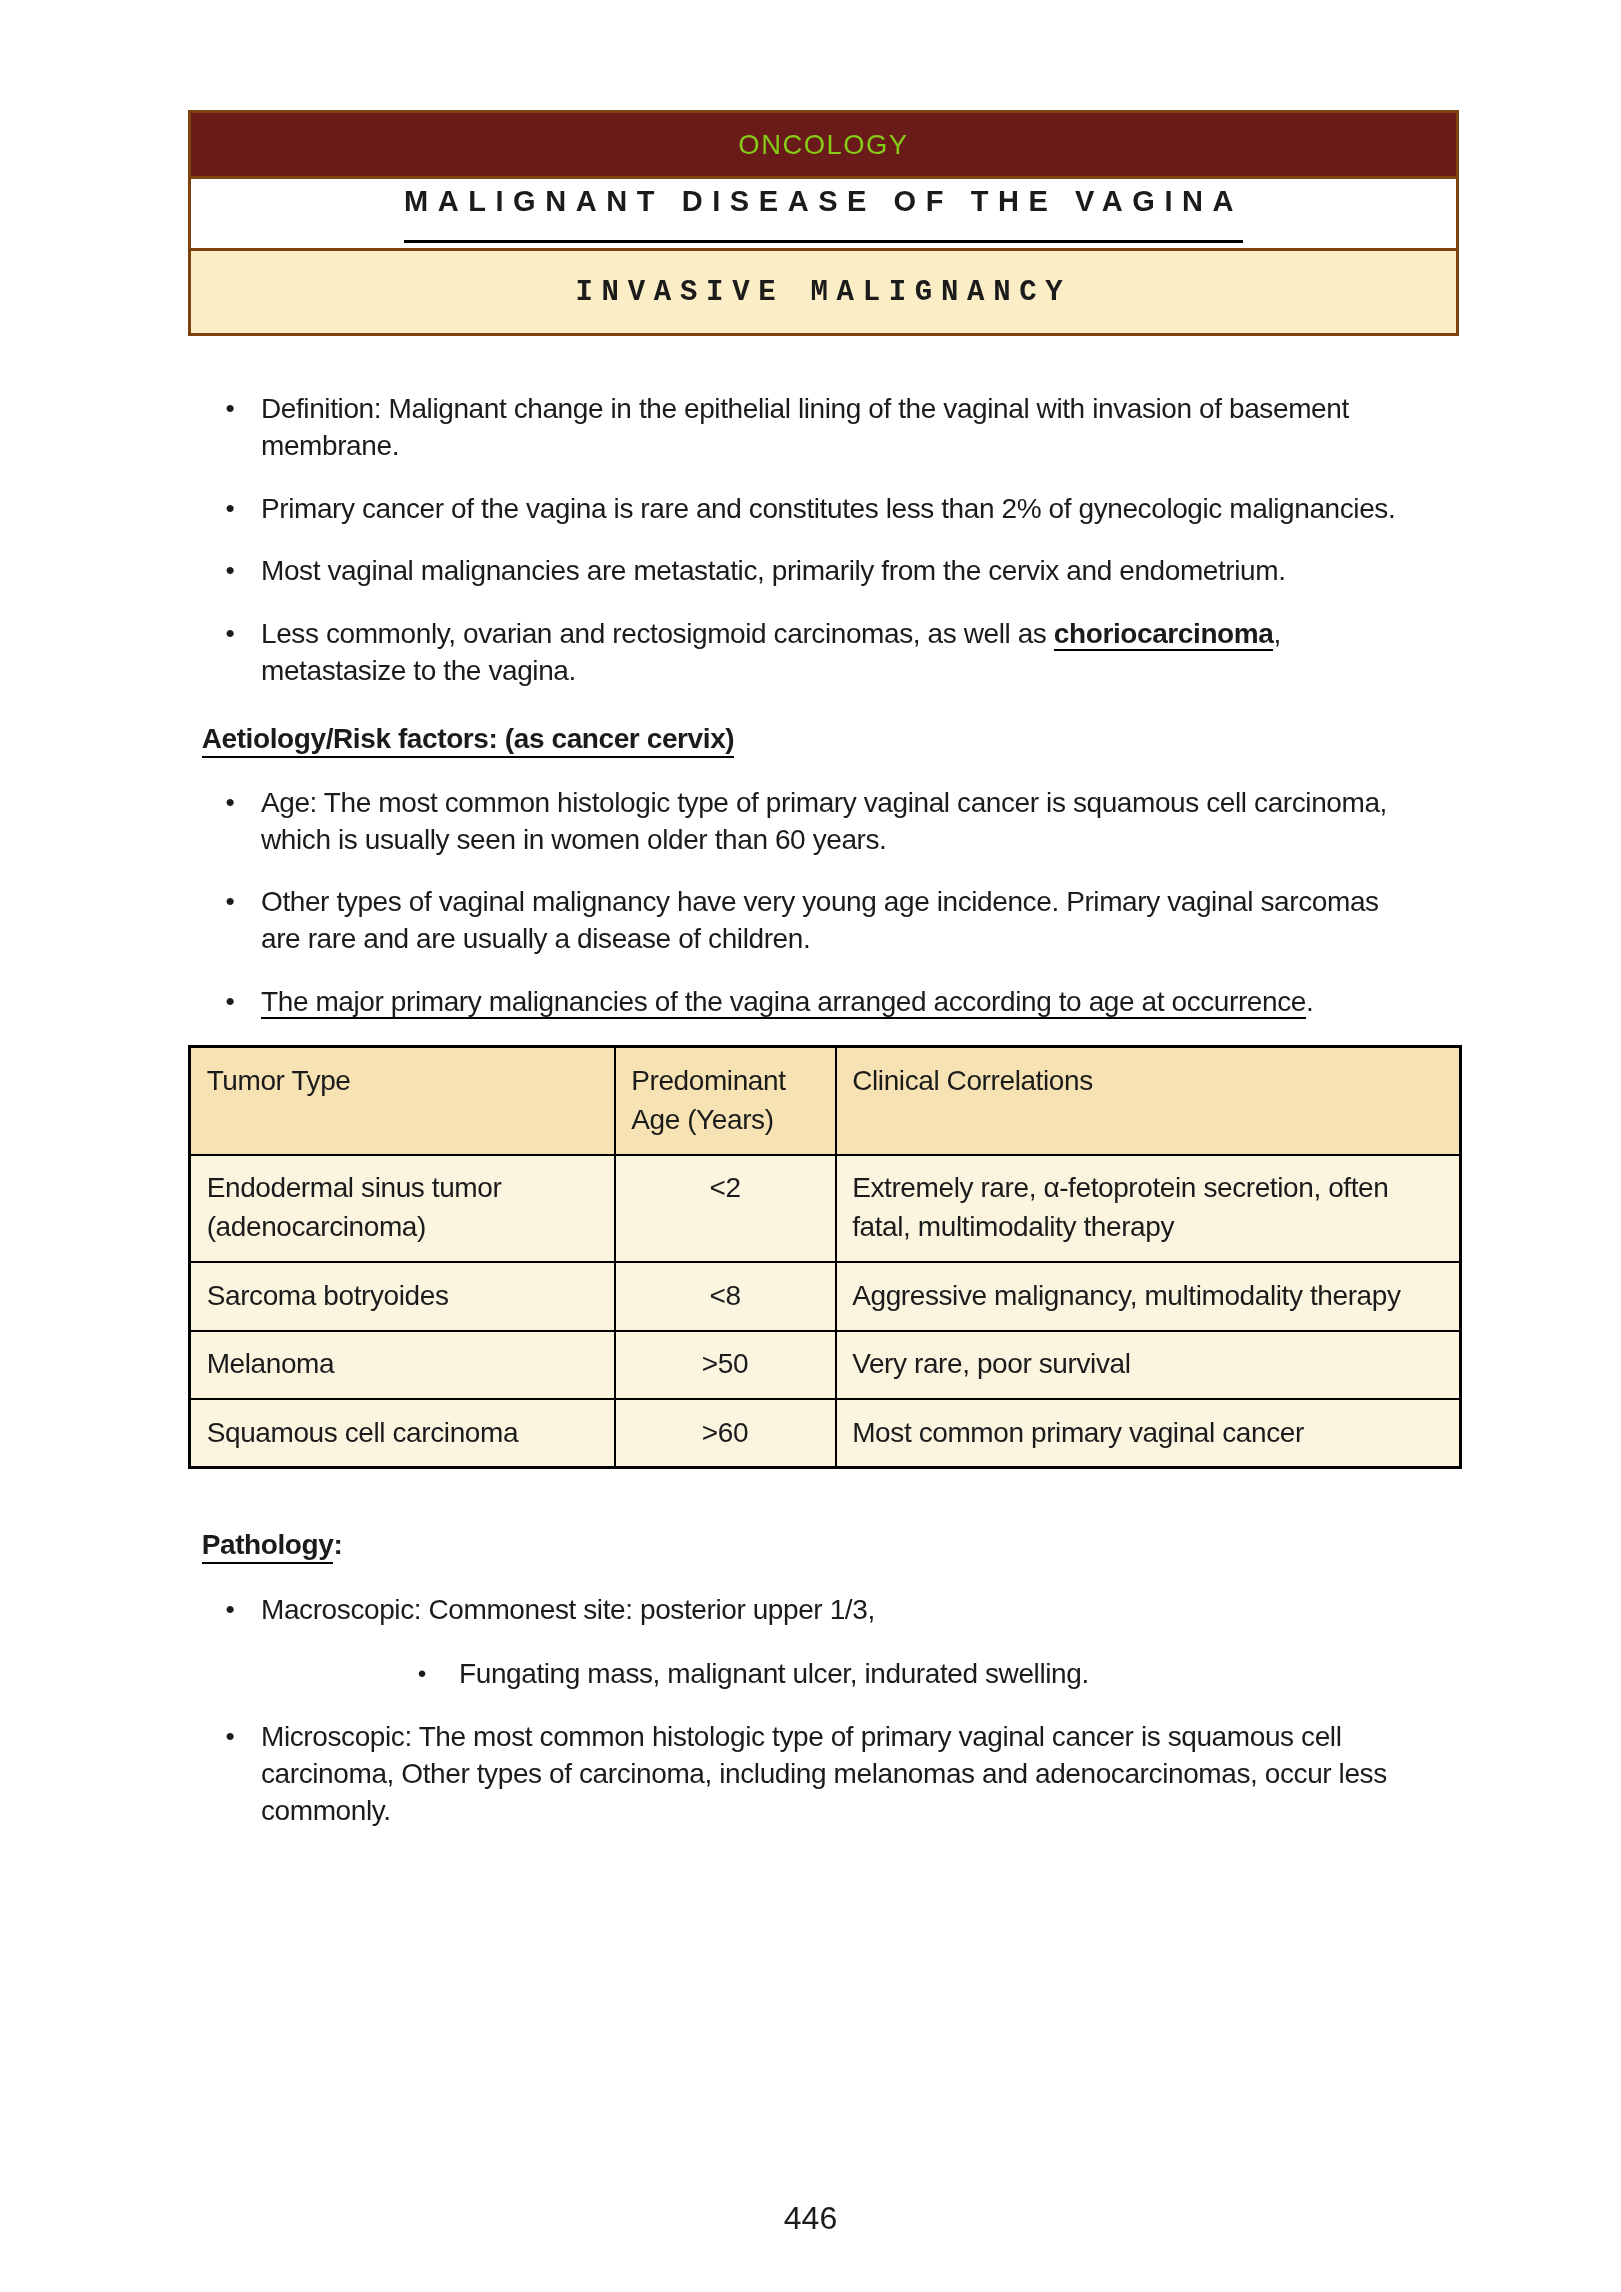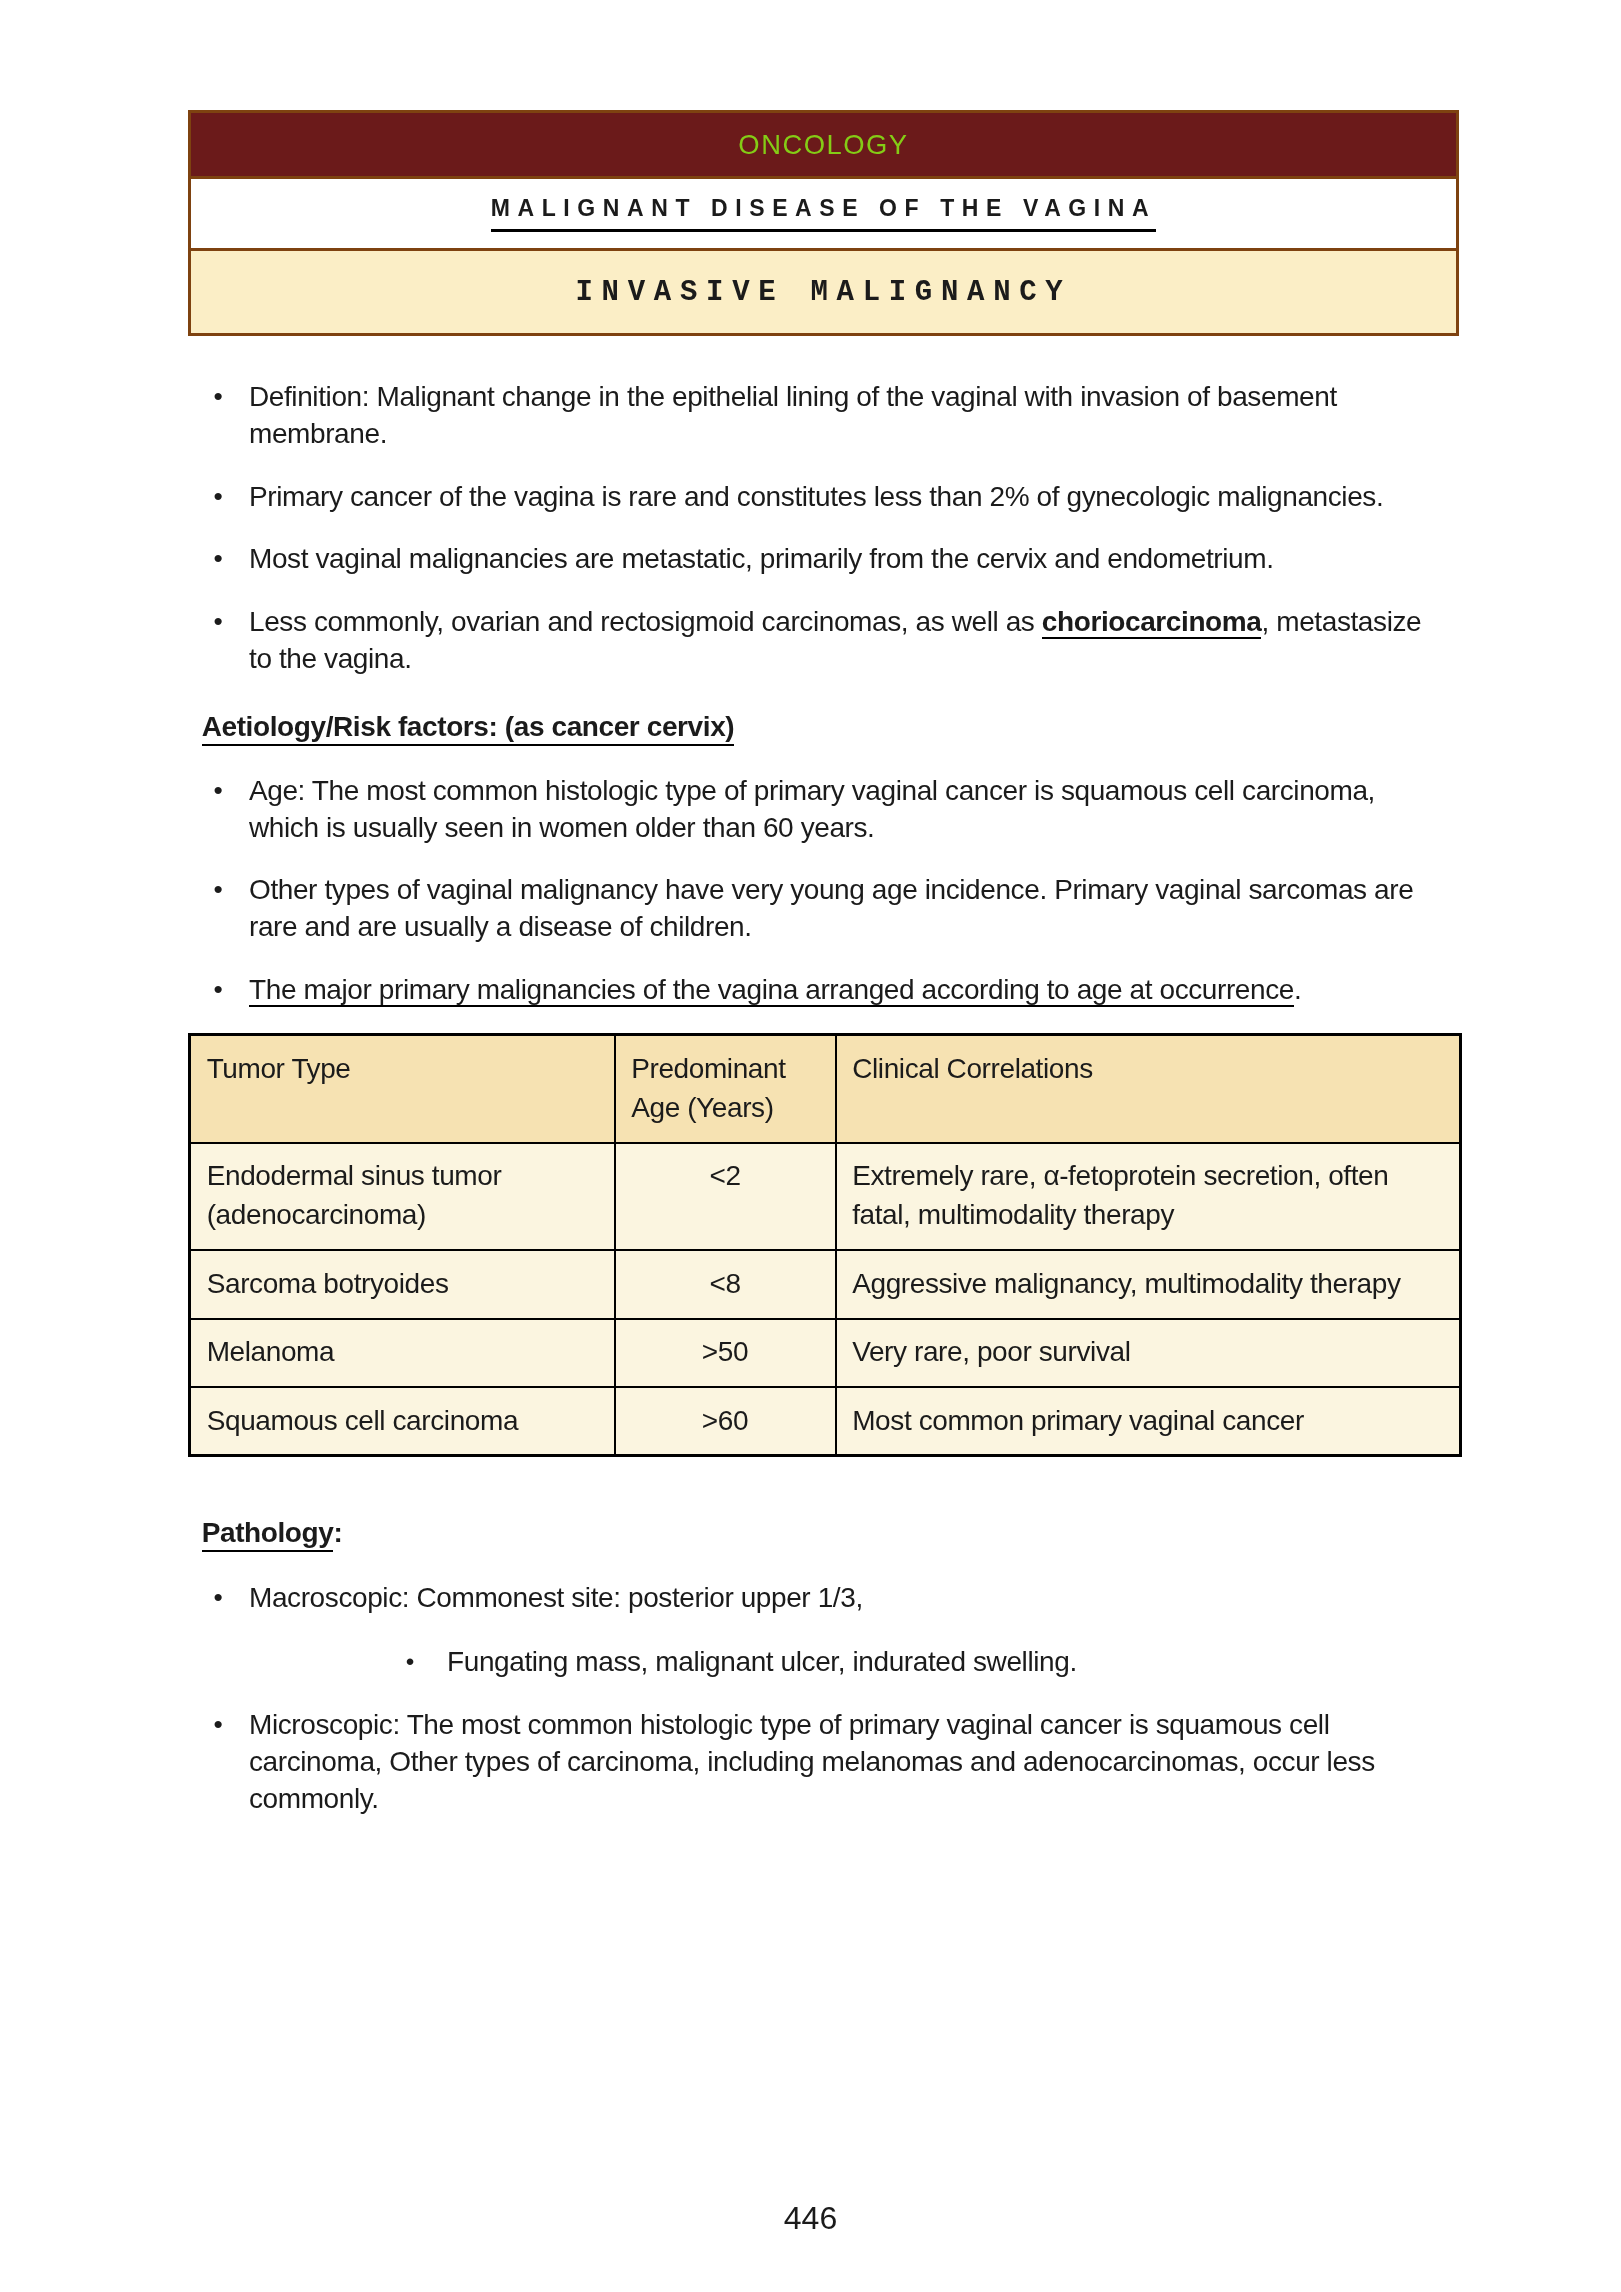--- a/index.html
+++ b/index.html
@@ -9,31 +9,31 @@
     font-family:"Liberation Sans", sans-serif;
   }
   .header-block {
     position:absolute; left:188px; top:110px; width:1271px;
     border:3.9px solid #7e4210; box-sizing:border-box;
   }
   .band { display:flex; align-items:center; justify-content:center; text-align:center; }
   .band1 { background:#6b1a1a; color:#84cc16; height:63px; font-size:27.4px; letter-spacing:1.5px; }
   .band2 { background:#ffffff; height:69px; border-top:3.9px solid #7e4210; border-bottom:3.9px solid #7e4210; }
   .band2 .u-title {
-    font-weight:bold; font-size:23px; letter-spacing:0.33em;
-    border-bottom:3.9px solid #000; padding-bottom:7px;
+    font-weight:bold; font-size:29px; letter-spacing:0.33em;
+    border-bottom:3.9px solid #000; padding-bottom:22px;
   }
   .band3 { background:#fbeec6; height:82px;font-family:Liberation Mono, monospace; }
   .band3 span { font-weight:bold; font-size:29px; letter-spacing:0.30em; }
 
   .content {
     position:absolute; left:188px; top:374px; width:1271px;
     font-size:28px; line-height:37px; letter-spacing:-0.4px;
   }
-  .blist { list-style:none; margin:4px; padding:0; }
+  .blist { list-style:none; margin:16px; padding:0; }
   .blist > li { position:relative; padding-left:57px; padding-right:19.6px; margin-bottom:25.5px; }
   .blist > li::before {
     content:"\2022"; position:absolute; left:21.6px; top:0; font-size:26.5px;
   }
   .sublist { list-style:none; margin:27.4px 0 0 0; padding:0; }
   .sublist > li { position:relative; padding-left:51px; margin-left:147px; }
   .sublist > li::before { content:"\2022"; position:absolute; left:9.8px; top:0; font-size:24.5px; }
 
   .section-heading { font-weight:bold; margin:31px 0 27.4px 13.7px; font-size:28px; }
   .u-heavy { border-bottom:2.9px solid #000; padding-bottom:2px; }

